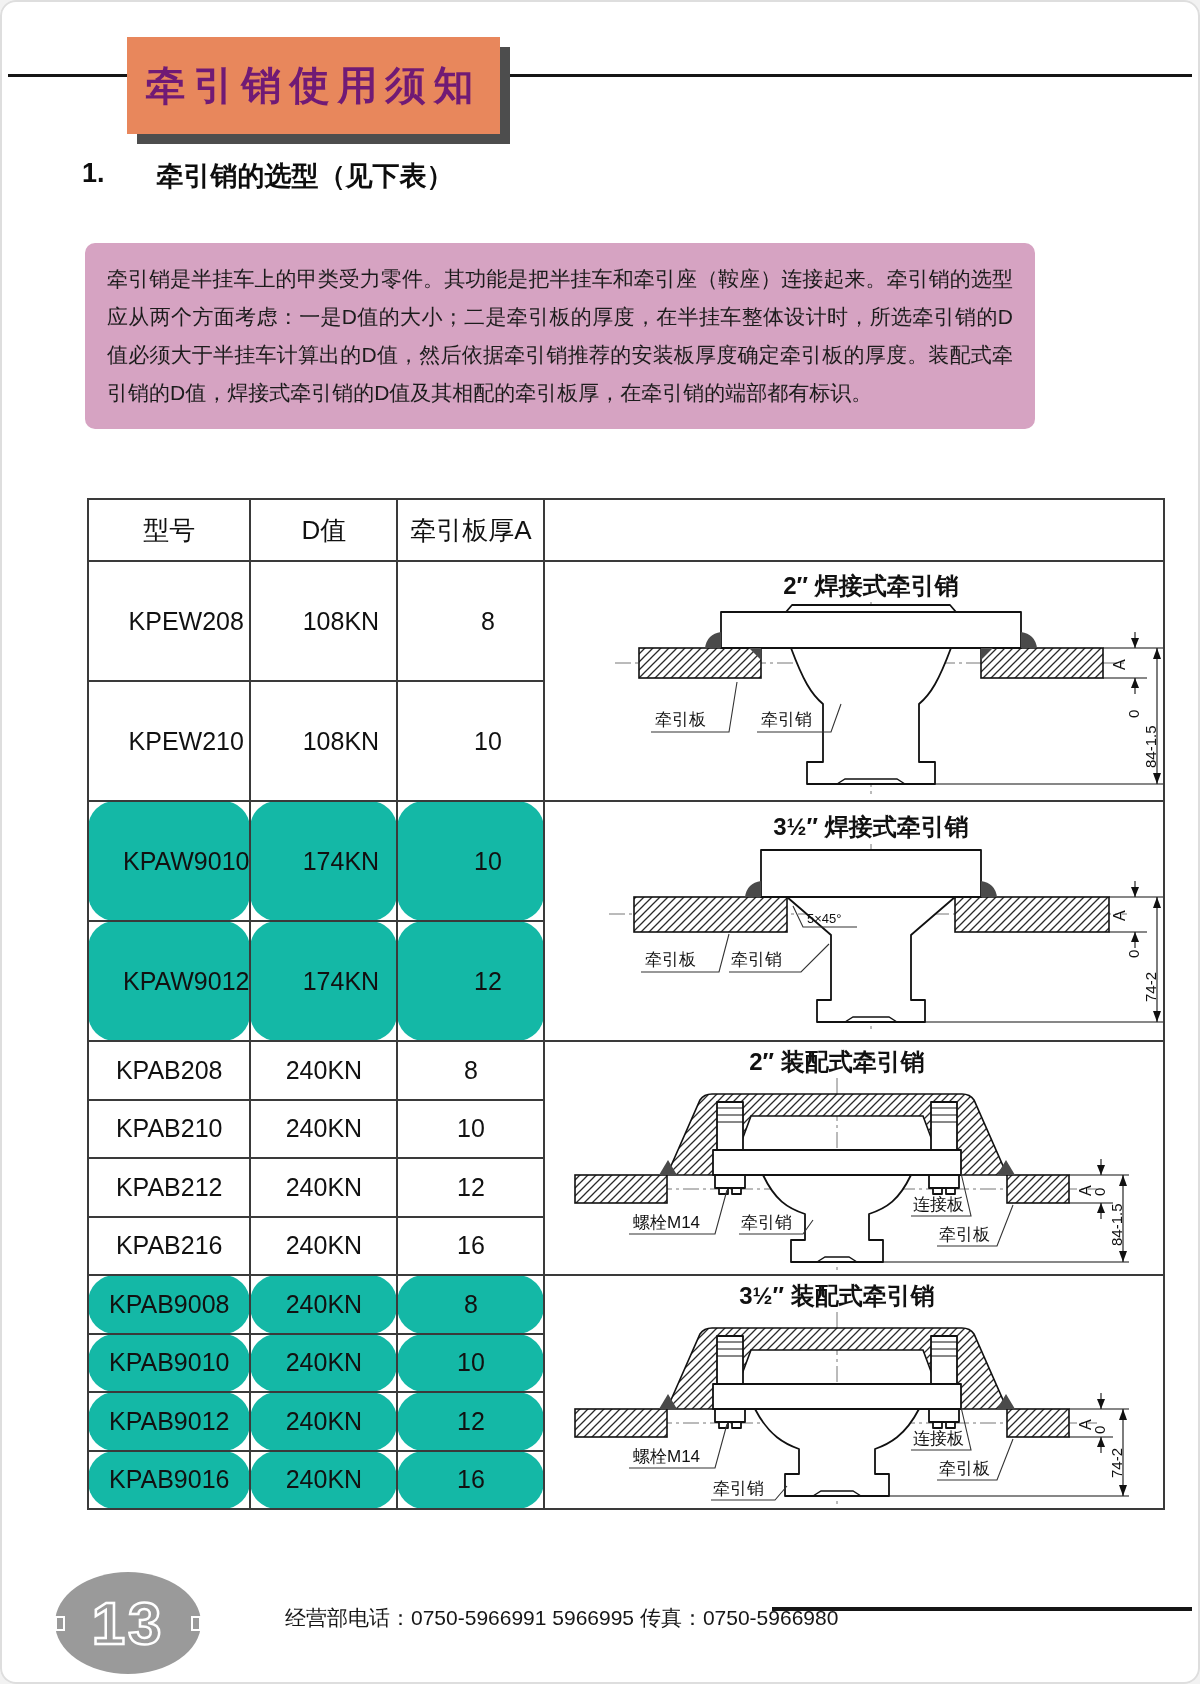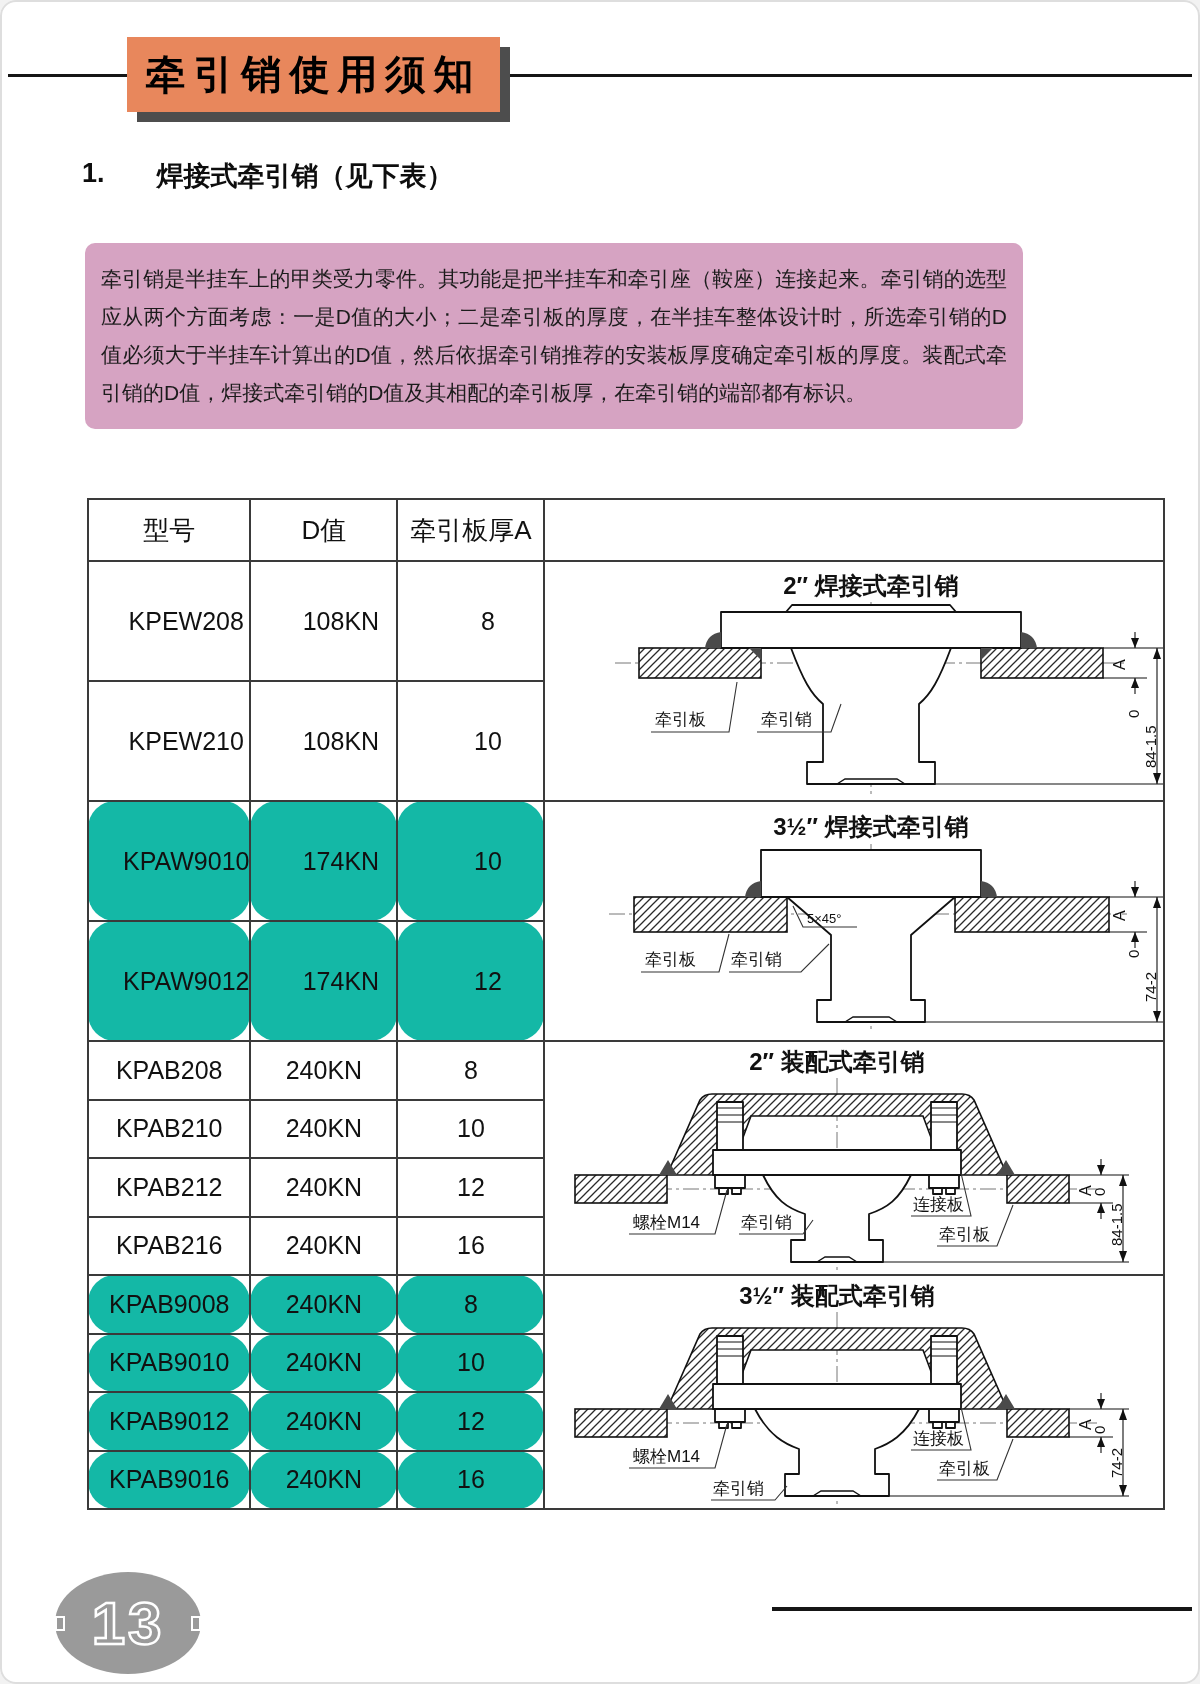--- a/index.html
+++ b/index.html
@@ -3,26 +3,26 @@
 <meta charset="utf-8">
 <style>
   html,body{margin:0;padding:0;background:#f2f2f2;}
   .page{position:relative;width:1200px;height:1684px;background:#ffffff;margin:0 auto;
         font-family:"Liberation Sans","DejaVu Sans",sans-serif;color:#111;overflow:hidden;
         border-radius:16px;box-shadow:inset 0 0 0 2px #dedede;}
   
   .rule{position:absolute;height:3px;background:#151515;}
   .rule-l{left:8px;top:74px;width:119px;}
   .rule-r{left:510px;top:74px;width:682px;}
-  .title-box{position:absolute;left:127px;top:37px;width:373px;height:75px;background:#e8875c;
+  .title-box{position:absolute;left:127px;top:37px;width:373px;height:97px;background:#e8875c;
              box-shadow:10px 10px 0 #4d4d4d;display:flex;align-items:center;justify-content:center;
-             color:#000000;font-size:40px;font-weight:bold;letter-spacing:8px;}
+             color:#701a75;font-size:40px;font-weight:bold;letter-spacing:8px;}
   .section-head{position:absolute;left:82px;top:158px;display:flex;gap:52px;
                 font-size:27px;font-weight:bold;color:#0d0d0d;}
-  .intro{position:absolute;left:85px;top:243px;width:906px;padding:17px 16px;border-radius:10px;
+  .intro{position:absolute;left:85px;top:243px;width:906px;padding:17px 22px;border-radius:10px;
          background:#d6a3c2;font-size:21px;line-height:38px;color:#1c1c1c;text-align:justify;}
   
   table.spec{position:absolute;left:87px;top:498px;border-collapse:collapse;table-layout:fixed;
              background:#fff;}
   .spec th,.spec td{border:2px solid #3a3a3a;padding:0;text-align:center;vertical-align:middle;}
   .spec th{height:60px;font-size:26px;font-weight:normal;}
   .spec td.c{font-size:25px;border-radius:27px;}
   .spec tr.tall td{height:116px;padding-left:34px;}
   .spec tr.short td{height:55px;}
   .spec td.gray{background:#14b8a6;}
@@ -68,21 +68,21 @@
 <div class="page">
 
   <div class="rule rule-l"></div>
   <div class="rule rule-r"></div>
   <div class="title-box">
     <span>牵引销使用须知</span>
   </div>
 
   <div class="section-head">
     <span>1.</span>
-    <span>焊接式牵引销（见下表）</span>
+    <span>牵引销的选型（见下表）</span>
   </div>
 
   <div class="intro">牵引销是半挂车上的甲类受力零件。其功能是把半挂车和牵引座（鞍座）连接起来。牵引销的选型应从两个方面考虑：一是D值的大小；二是牵引板的厚度，在半挂车整体设计时，所选牵引销的D值必须大于半挂车计算出的D值，然后依据牵引销推荐的安装板厚度确定牵引板的厚度。装配式牵引销的D值，焊接式牵引销的D值及其相配的牵引板厚，在牵引销的端部都有标识。</div>
 
   <table class="spec">
     <colgroup>
         <col style="width:146px">
         <col style="width:147px">
         <col style="width:147px">
         <col style="width:588px">
@@ -380,15 +380,16 @@
       <td class="c gray">16</td>
     </tr>
   </tbody>
     </table>
 
   <div class="badge">
     <span class="sq"></span>
     <span class="num">13</span>
     <span class="sq"></span>
   </div>
+  <div class="contact">经营部电话：0750-5966991 5966995 传真：0750-5966980</div>
   <div class="footer-rule"></div>
 
 </div>
 
 </body></html>

